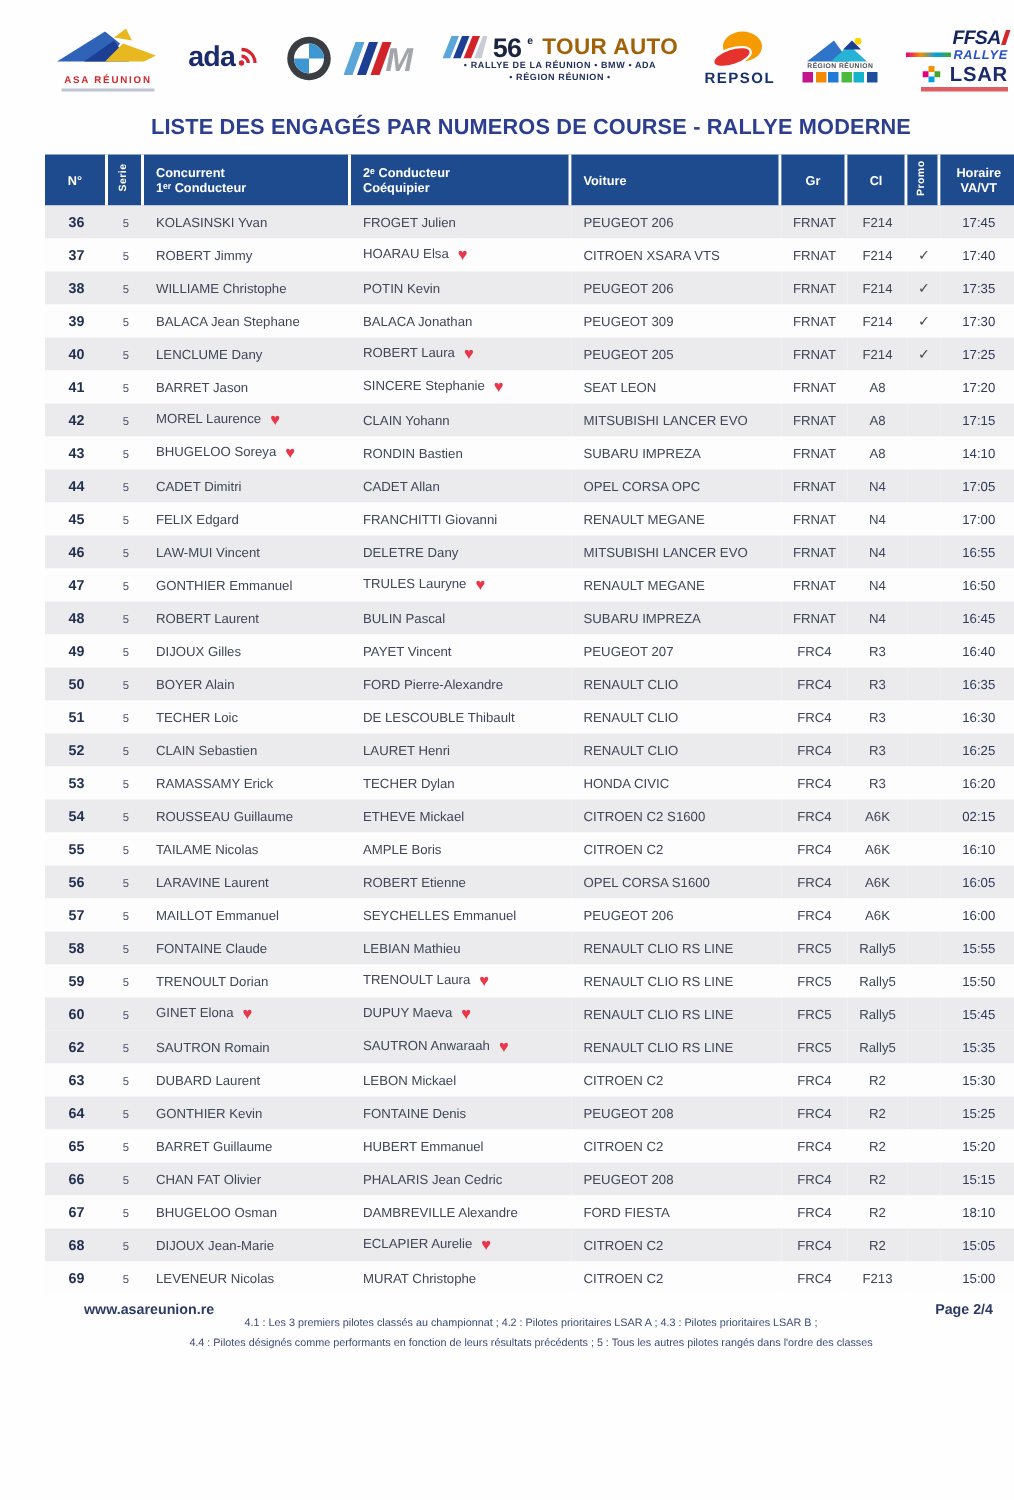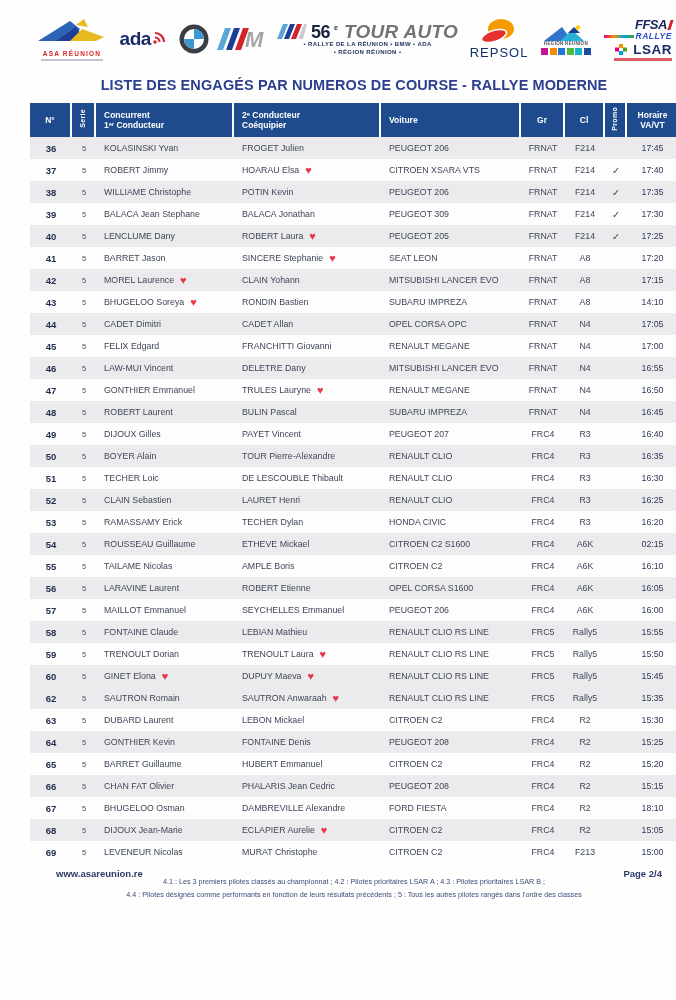--- a/index.html
+++ b/index.html
@@ -21,24 +21,24 @@
   .ada{flex-direction:row;align-items:flex-start;}
   .ada-text{color:#1b2a6b;font-weight:bold;font-size:19px;line-height:16px;letter-spacing:-0.5px;}
   .ada-waves{margin-left:1px;margin-top:-2px;}
 
   .bmw-group{display:flex;align-items:center;gap:8px;}
 
   .tour{align-items:center;}
   .tour-top{display:flex;align-items:flex-start;gap:4px;}
   .tour-num{color:#1a2440;font-weight:bold;font-size:18px;line-height:16px;letter-spacing:-0.5px;}
   .tour-sup{color:#1a2440;font-weight:bold;font-size:7px;line-height:7px;margin-right:2px;}
-  .tour-title{color:#737373;font-weight:bold;font-size:19px;line-height:16px;letter-spacing:0.3px;font-style:italic;}
+  .tour-title{color:#a16207;font-weight:bold;font-size:15px;line-height:16px;letter-spacing:0.3px;}
   .tour-line{color:#23305c;font-weight:bold;font-size:6px;letter-spacing:0.4px;margin-top:1.5px;text-align:center;}
 
-  .repsol-text{color:#16306e;font-weight:normal;font-size:13px;letter-spacing:1px;margin-top:1px;}
+  .repsol-text{color:#16306e;font-weight:bold;font-size:10px;letter-spacing:1px;margin-top:1px;}
 
   .region-text{color:#4a4f58;font-size:4.5px;font-weight:bold;letter-spacing:0.3px;margin-top:-1px;}
   .region-squares{display:flex;gap:1.5px;margin-top:2px;}
   .region-squares span{width:7px;height:7px;display:block;}
   .region-squares span:nth-child(1){background:#c4168c;}
   .region-squares span:nth-child(2){background:#f28c00;}
   .region-squares span:nth-child(3){background:#1e7ad6;}
   .region-squares span:nth-child(4){background:#4cb93f;}
   .region-squares span:nth-child(5){background:#12b5c9;}
   .region-squares span:nth-child(6){background:#1d4f9e;}
@@ -397,21 +397,21 @@
       <td class="center">FRC4</td>
       <td class="center">R3</td>
       <td class="center"></td>
       <td class="time">16:40</td>
     </tr>
 
     <tr class="shade">
       <td class="num">50</td>
       <td class="serie">5</td>
       <td class="name"><span>BOYER Alain</span></td>
-      <td class="name"><span>TOUR Pierre-Alexandre</span></td>
+      <td class="name"><span>FORD Pierre-Alexandre</span></td>
       <td class="name">RENAULT CLIO</td>
       <td class="center">FRC4</td>
       <td class="center">R3</td>
       <td class="center"></td>
       <td class="time">16:35</td>
     </tr>
 
     <tr class="plain">
       <td class="num">51</td>
       <td class="serie">5</td>

